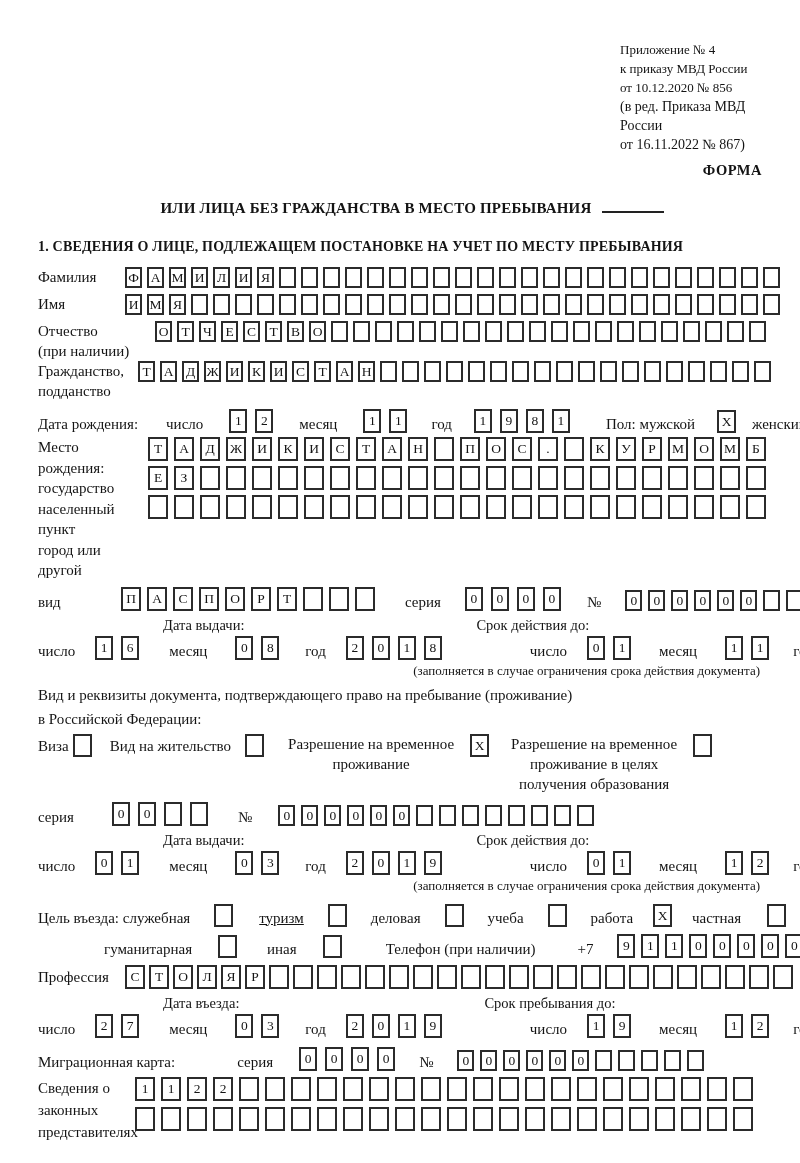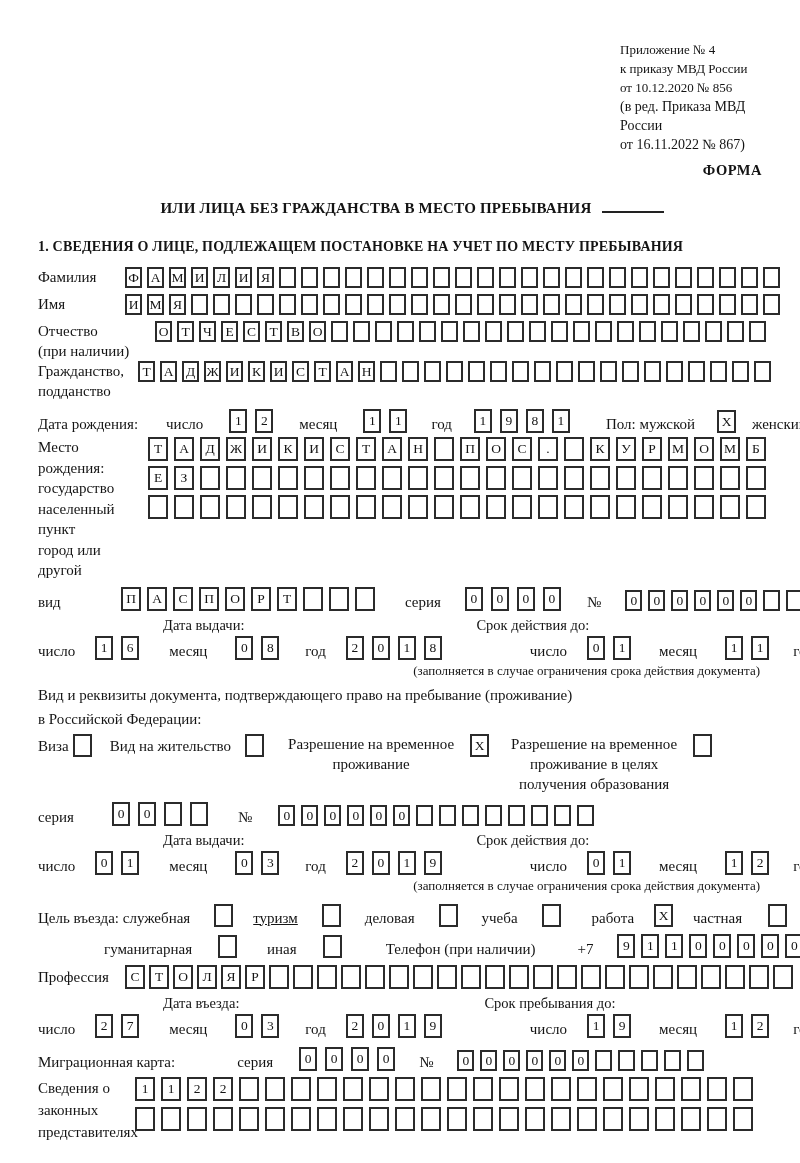--- a/index.html
+++ b/index.html
@@ -511,33 +511,33 @@
       </span>
   </div>
 
   <div class="note">(заполняется в случае ограничения срока действия документа)</div>
 
   <div class="row inl" style="margin-top:10px;">
     <span class="word">Цель въезда: служебная</span>
     <span class="cells cb" style="margin-left:8px;">
         <span class="c"></span>
       </span>
-    <span class="word" style="margin-left:4px;text-decoration:underline;">туризм</span>
+    <span class="word" style="margin-left:10px;text-decoration:underline;">туризм</span>
     <span class="cells cb" style="margin-left:8px;">
         <span class="c"></span>
       </span>
     <span class="word" style="margin-left:8px;">деловая</span>
     <span class="cells cb" style="margin-left:8px;">
         <span class="c"></span>
       </span>
     <span class="word" style="margin-left:8px;">учеба</span>
     <span class="cells cb" style="margin-left:8px;">
         <span class="c"></span>
       </span>
-    <span class="word" style="margin-left:15px;font-family:Liberation Serif, serif;">работа</span>
+    <span class="word" style="margin-left:8px;font-family:Liberation Serif, serif;">работа</span>
     <span class="cells cb" style="margin-left:4px;">
         <span class="c">X</span>
       </span>
     <span class="word" style="margin-left:4px;">частная</span>
     <span class="cells cb" style="margin-left:10px;">
         <span class="c"></span>
       </span>
     <span class="word" style="margin-left:12px;">транзит</span>
     <span class="cells cb" style="margin-left:10px;">
         <span class="c"></span>

